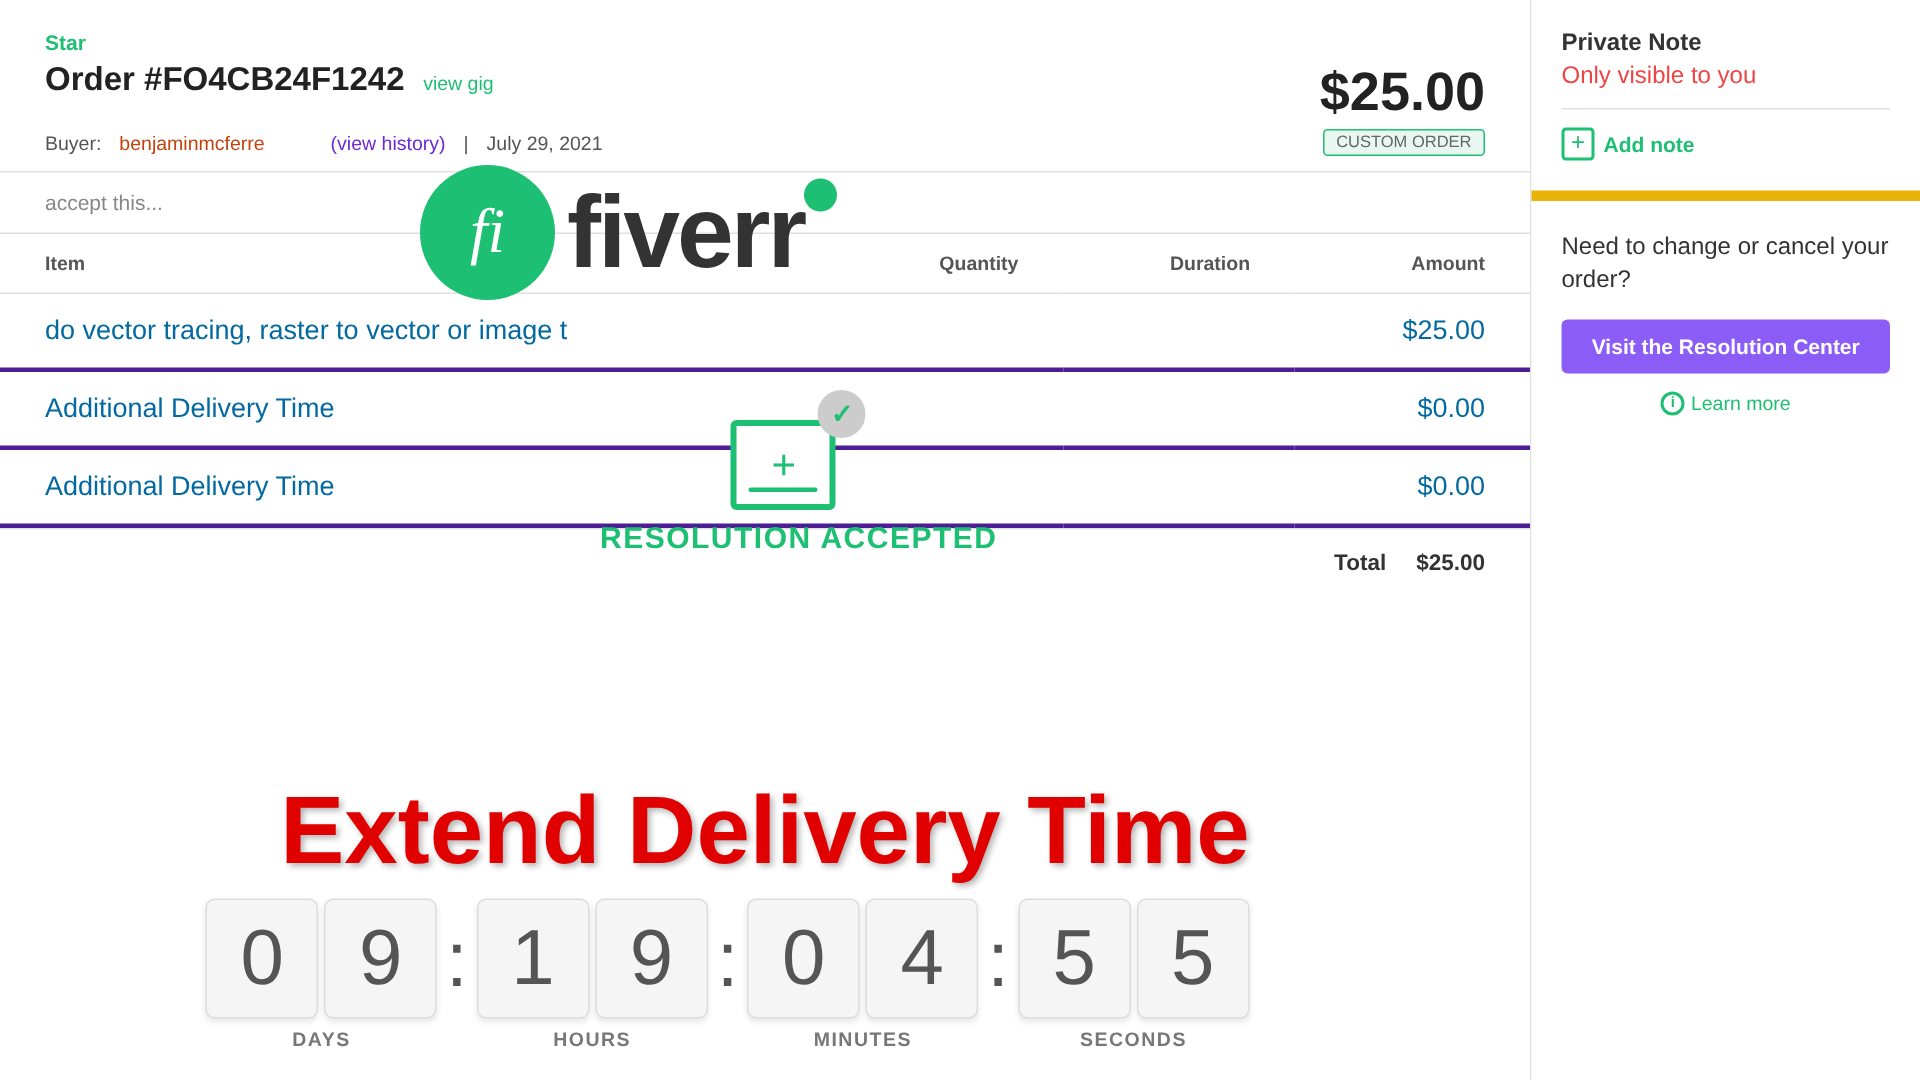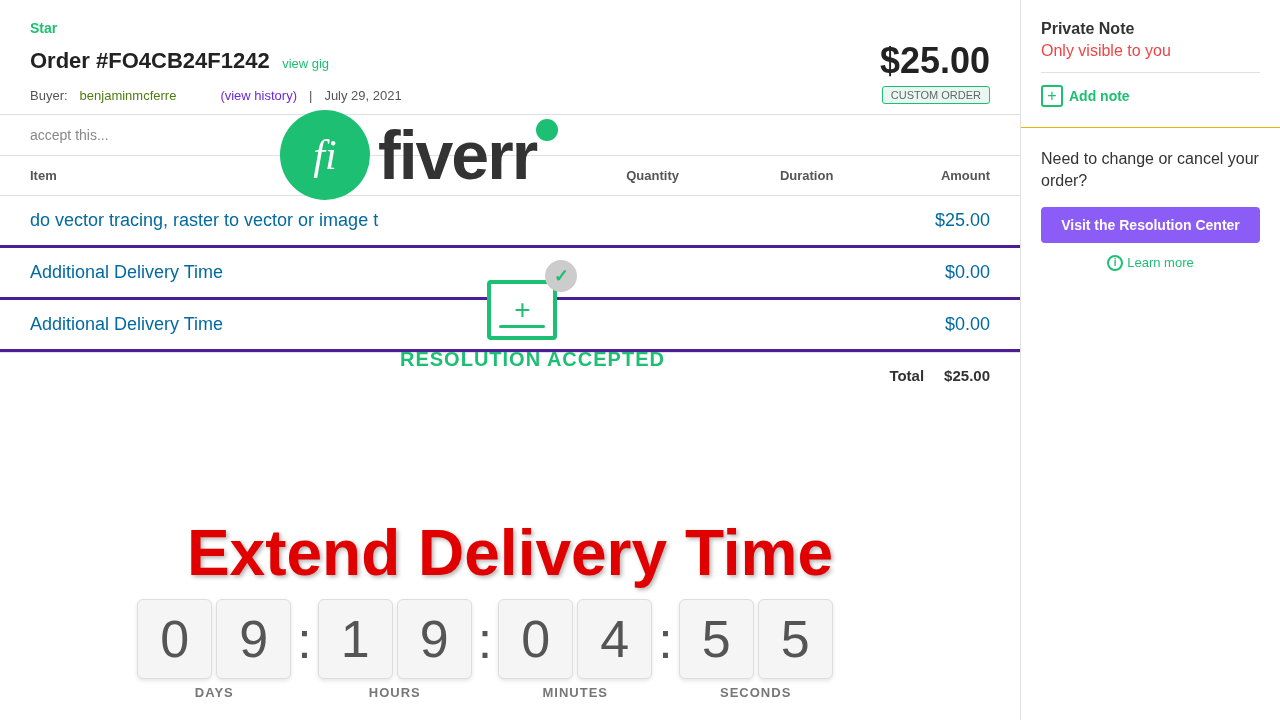--- a/index.html
+++ b/index.html
@@ -35,21 +35,21 @@
 
     .star-label {
       color: #1dbf73;
       font-size: 14px;
       font-weight: 600;
       margin-bottom: 4px;
     }
 
     .order-title-row {
       display: flex;
-      align-items: center;
+      align-items: flex-start;
       justify-content: space-between;
       gap: 20px;
     }
 
     .order-id {
       font-size: 22px;
       font-weight: 700;
       color: #222;
     }
 
@@ -69,21 +69,21 @@
     .buyer-row {
       display: flex;
       align-items: center;
       margin-top: 4px;
       font-size: 13px;
       color: #555;
       gap: 12px;
     }
 
     .buyer-name {
-      color: #4d7c0f;
+      color: #c2410c;
       cursor: pointer;
     }
 
     .view-history {
       color: #6d28d9;
       cursor: pointer;
       margin-left: 32px;
     }
 
     .custom-order-badge {
@@ -351,21 +351,21 @@
       width: 260px;
       background: #f8f8f8;
       border-left: 1px solid #e0e0e0;
       padding: 0;
       display: flex;
       flex-direction: column;
     }
 
     .private-note-section {
       background: #fff;
-      border-bottom: 1px solid #eab308;
+      border-bottom: 7px solid #eab308;
       padding: 20px;
       margin-bottom: 0;
     }
 
     .private-note-title {
       font-size: 16px;
       font-weight: 700;
       color: #333;
       margin-bottom: 4px;
     }

